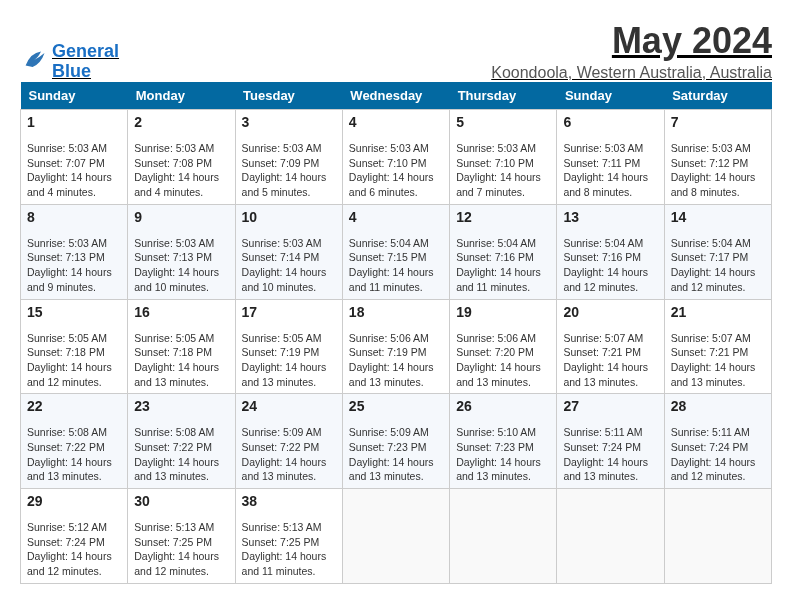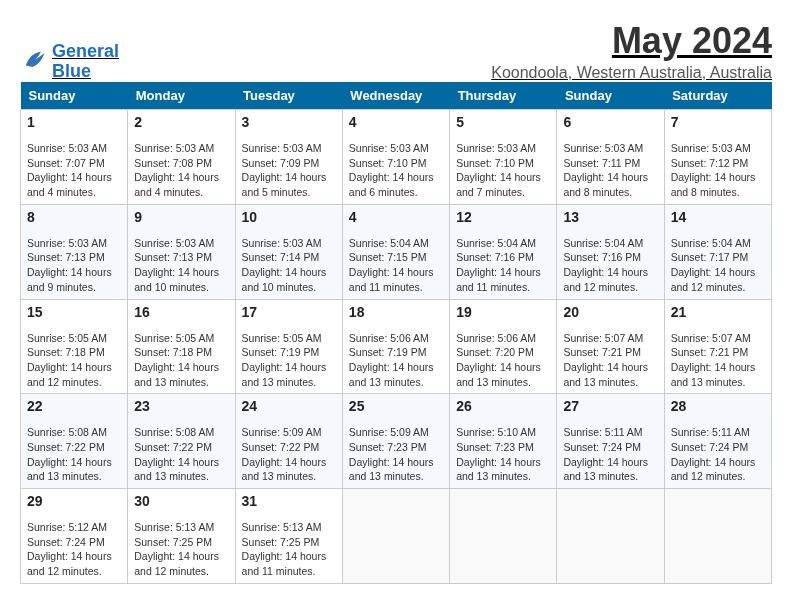--- a/index.html
+++ b/index.html
@@ -249,21 +249,21 @@
       <tr class="last-row">
         <td>
           <span class="day-number">29</span>
           <div class="day-info">Sunrise: 5:12 AM<br>Sunset: 7:24 PM<br>Daylight: 14 hours and 12 minutes.</div>
         </td>
         <td>
           <span class="day-number">30</span>
           <div class="day-info">Sunrise: 5:13 AM<br>Sunset: 7:25 PM<br>Daylight: 14 hours and 12 minutes.</div>
         </td>
         <td>
-          <span class="day-number">31</span>
+          <span class="day-number">38</span>
           <div class="day-info">Sunrise: 5:13 AM<br>Sunset: 7:25 PM<br>Daylight: 14 hours and 11 minutes.</div>
         </td>
         <td class="empty-cell"></td>
         <td class="empty-cell"></td>
         <td class="empty-cell"></td>
         <td class="empty-cell"></td>
       </tr>
     </tbody>
 </table>
 

